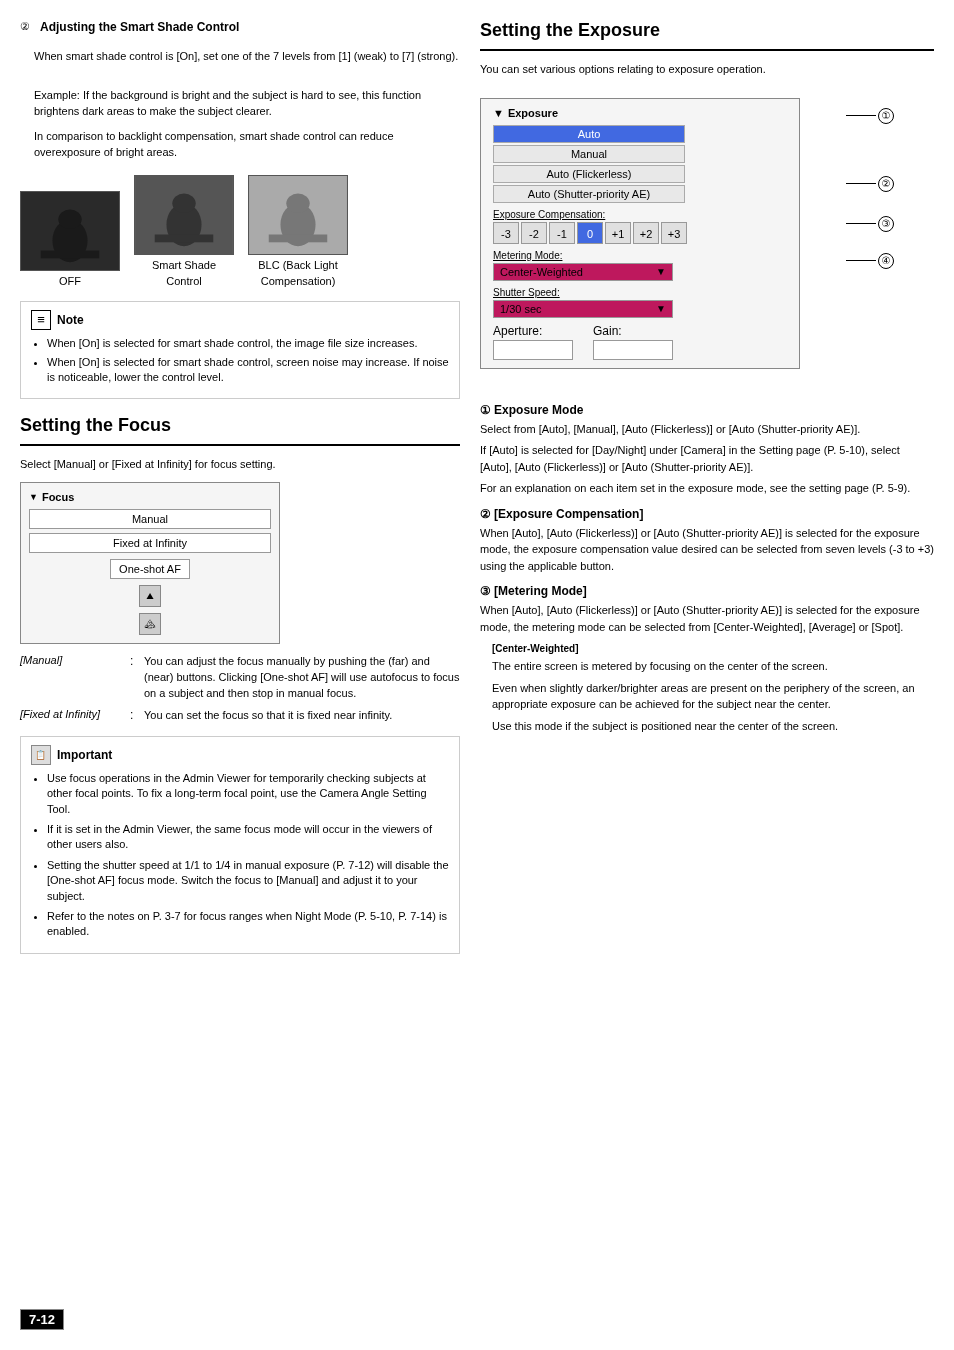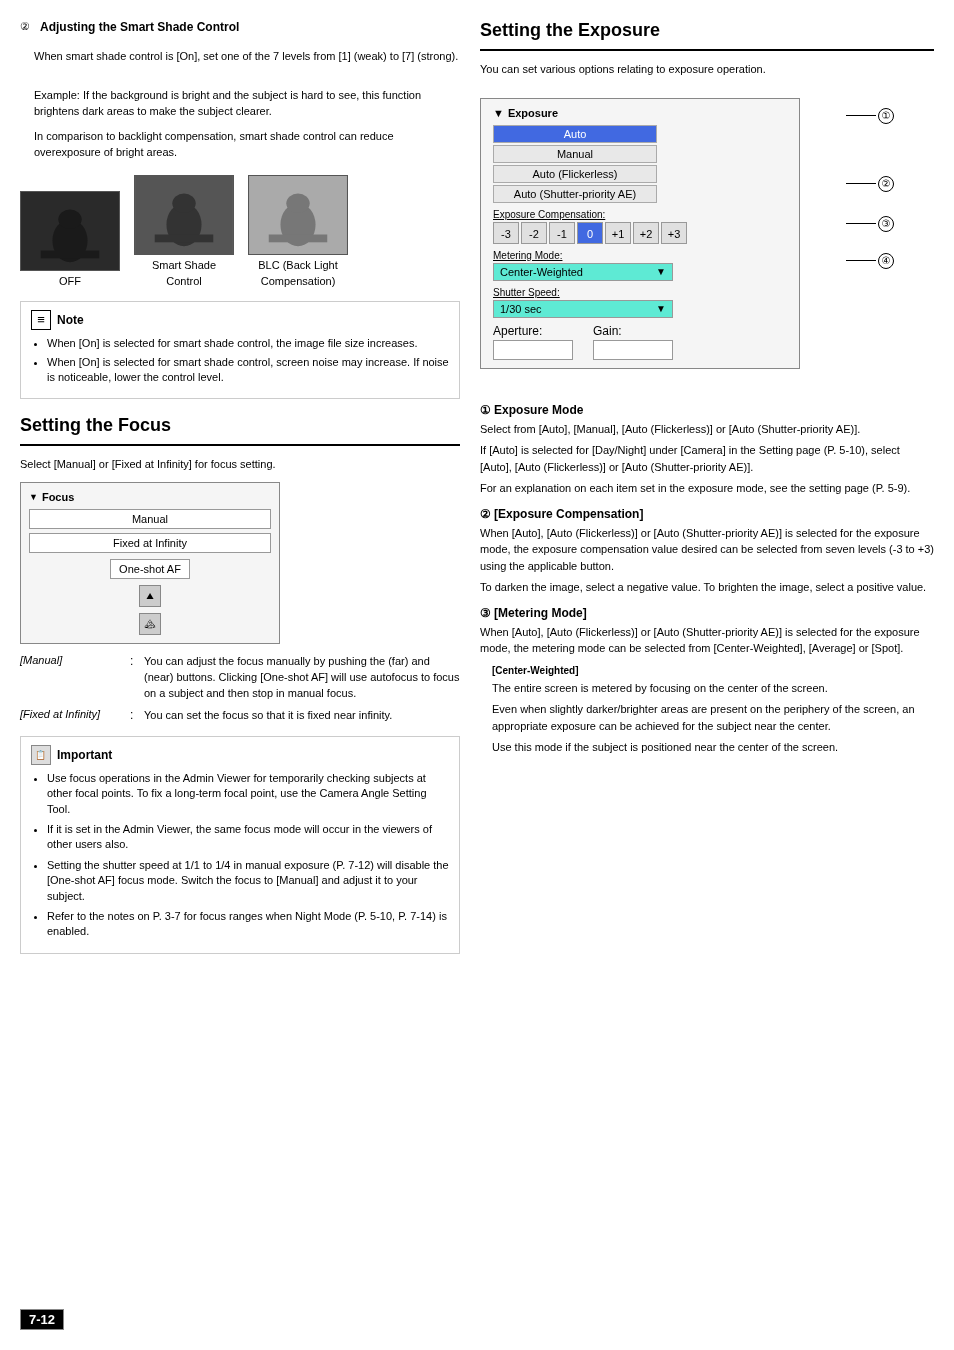--- a/index.html
+++ b/index.html
@@ -189,21 +189,21 @@
       gap: 4px;
     }
     .radio-group { margin-bottom: 4px; }
     .radio-option {
       background: #e8e8e8;
       border: 1px solid #aaa;
       padding: 2px 8px;
       font-size: 11px;
       text-align: center;
       margin-bottom: 2px;
-      width: 164px;
+      width: 192px;
     }
     .radio-option.selected {
       background: #4169E1;
       color: #fff;
     }
     .sub-label { font-size: 10px; margin: 6px 0 2px 0; text-decoration: underline; }
     .compensation-row {
       display: flex;
       gap: 2px;
       margin-bottom: 6px;
@@ -218,21 +218,21 @@
       line-height: 22px;
     }
     .comp-btn.selected { background: #4169E1; color: #fff; }
     .dropdown-row {
       display: flex;
       align-items: center;
       gap: 4px;
       margin-bottom: 6px;
     }
     .dropdown-select {
-      background: #5eead4;
+      background: #be185d;
       border: 1px solid #999;
       padding: 2px 6px;
       font-size: 11px;
       width: 180px;
       display: flex;
       justify-content: space-between;
       align-items: center;
     }
     .dropdown-arrow { font-size: 10px; }
     .aperture-row { display: flex; gap: 20px; margin-top: 4px; }
@@ -474,21 +474,20 @@
       <div class="section-num">① Exposure Mode</div>
       <p style="font-size:11px; margin-bottom:5px;">Select from [Auto], [Manual], [Auto (Flickerless)] or [Auto (Shutter-priority AE)].</p>
       <p style="font-size:11px; margin-bottom:5px;">If [Auto] is selected for [Day/Night] under [Camera] in the Setting page (P. 5-10), select [Auto], [Auto (Flickerless)] or [Auto (Shutter-priority AE)].</p>
       <p style="font-size:11px; margin-bottom:5px;">For an explanation on each item set in the exposure mode, see the setting page (P. 5-9).</p>
     </div>
 
     
     <div style="margin-top: 6px;">
       <div class="section-num">② [Exposure Compensation]</div>
       <p style="font-size:11px; margin-bottom:5px;">When [Auto], [Auto (Flickerless)] or [Auto (Shutter-priority AE)] is selected for the exposure mode, the exposure compensation value desired can be selected from seven levels (-3 to +3) using the applicable button.</p>
-      <p style="font-size:11px; margin-bottom:5px;">To darken the image, select a negative value. To brighten the image, select a positive value.</p>
     </div>
 
     
     <div style="margin-top: 6px;">
       <div class="section-num">③ [Metering Mode]</div>
       <p style="font-size:11px; margin-bottom:5px;">When [Auto], [Auto (Flickerless)] or [Auto (Shutter-priority AE)] is selected for the exposure mode, the metering mode can be selected from [Center-Weighted], [Average] or [Spot].</p>
 
       <div class="indent">
         <div class="subsection-title">[Center-Weighted]</div>
         <p style="font-size:11px; margin-bottom:5px;">The entire screen is metered by focusing on the center of the screen.</p>

